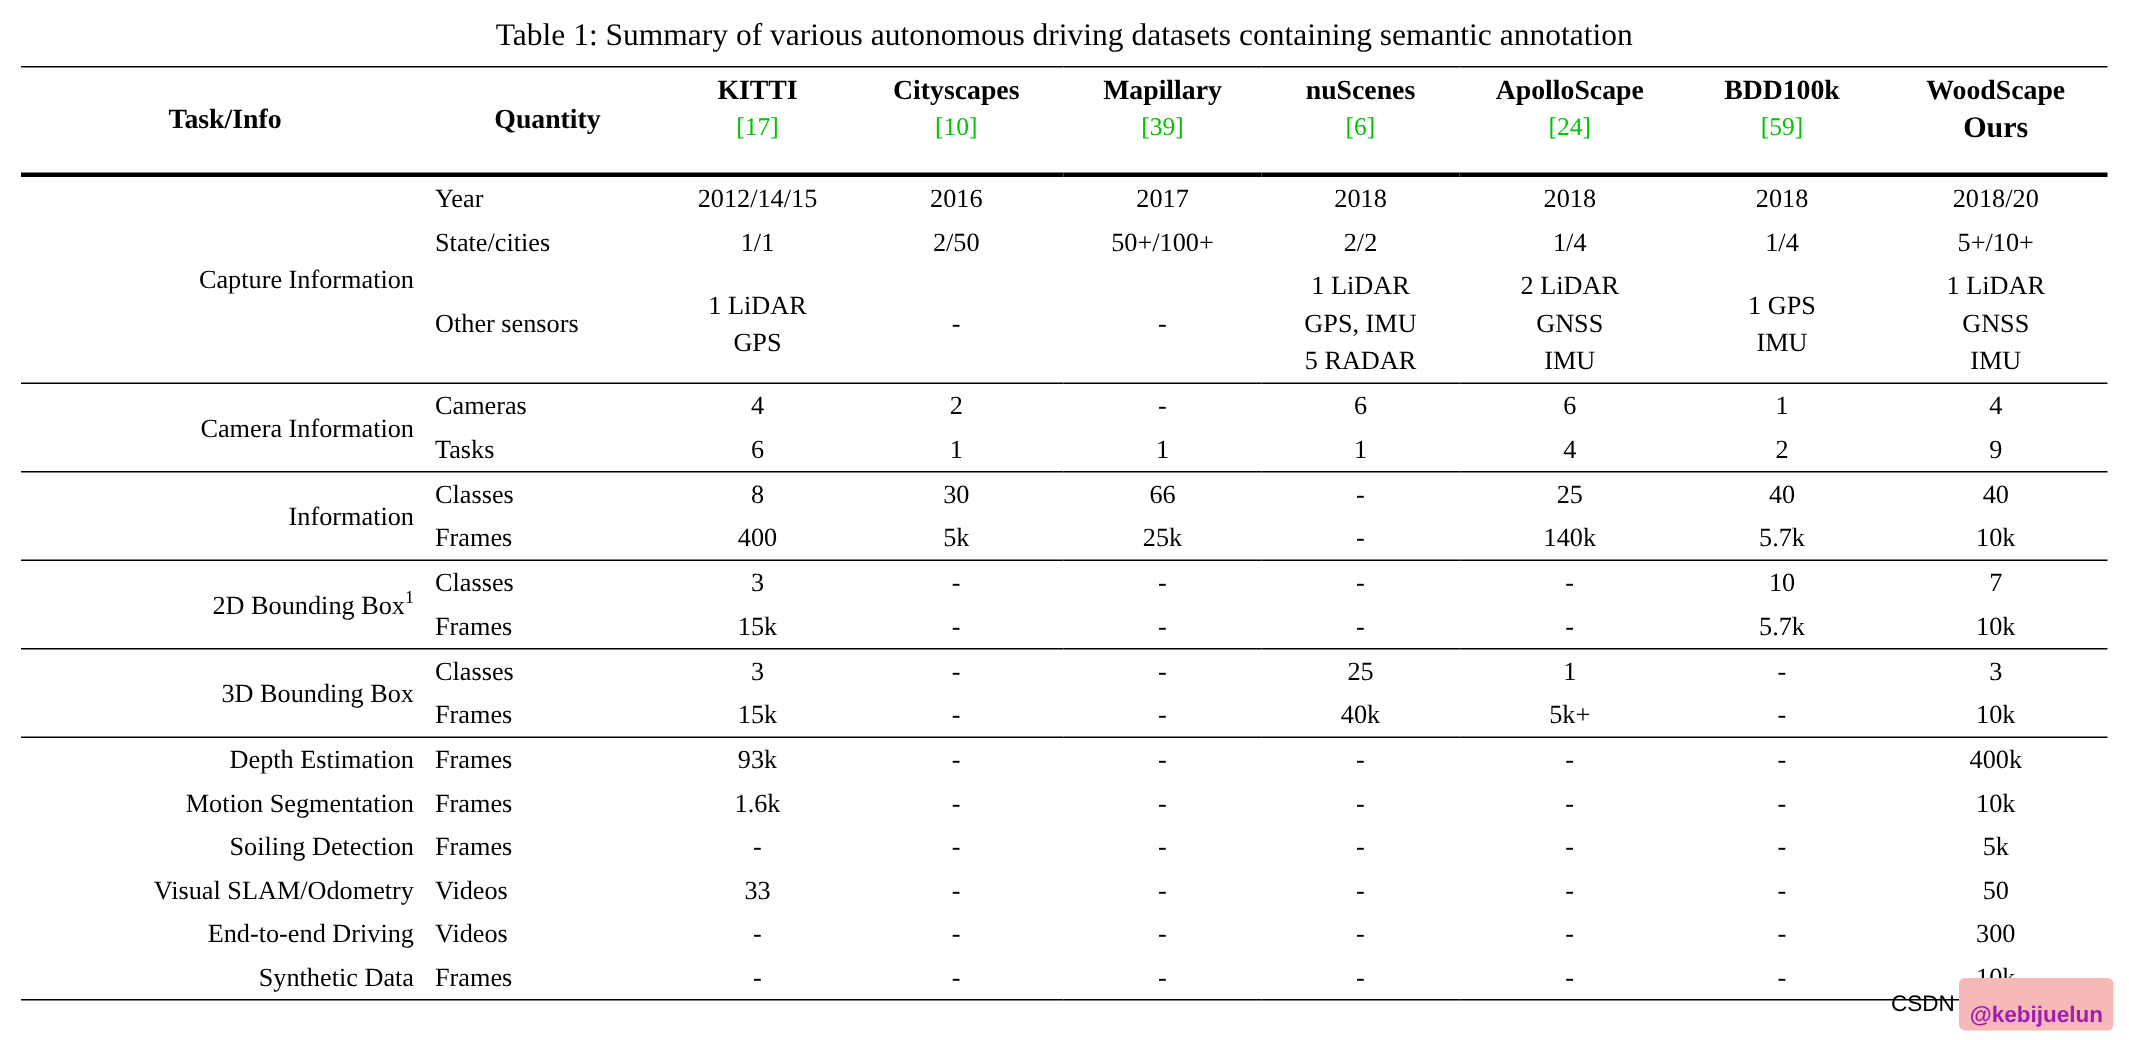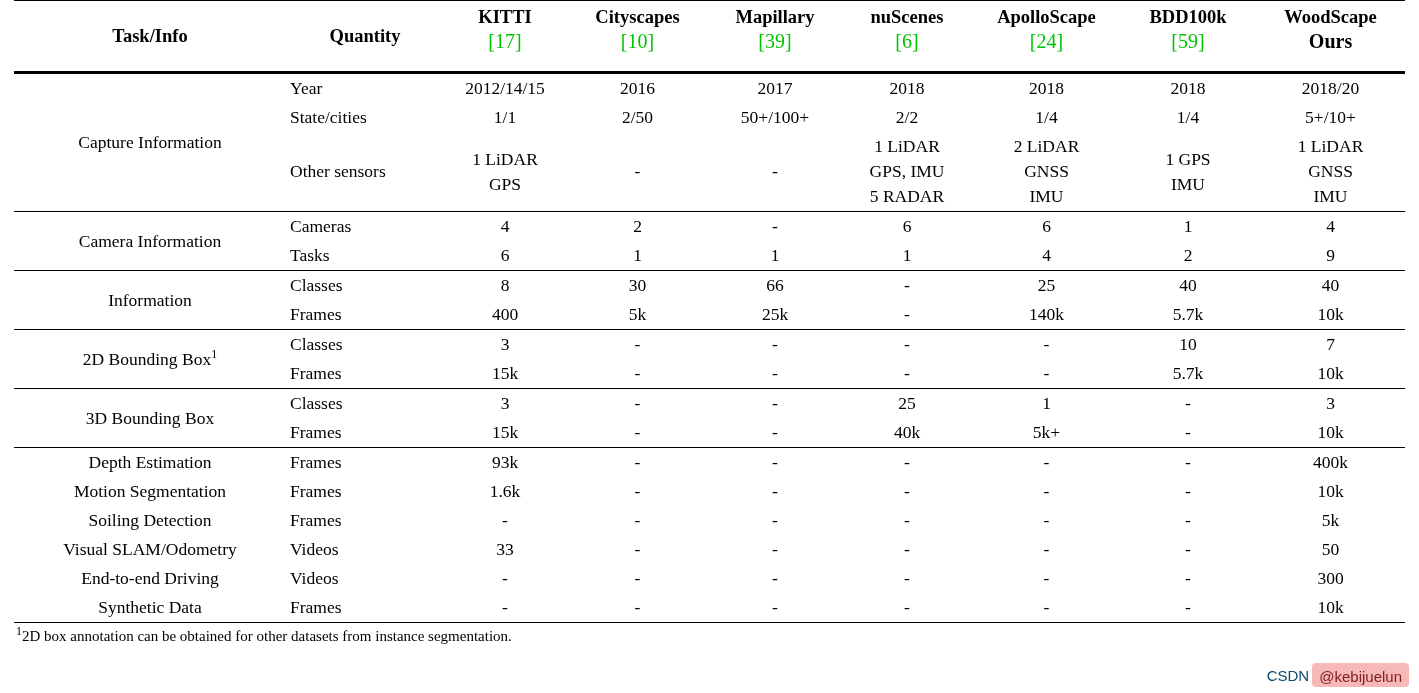--- a/index.html
+++ b/index.html
@@ -18,40 +18,41 @@
     border-collapse: collapse; table-layout: fixed;
     margin-left: 14px; width: 1391px;
     border-bottom: 1.6px solid #000;
   }
   thead { border-top: 1.6px solid #000; border-bottom: 3px solid #000; }
   tbody { border-top: 1.6px solid #000; }
   th, td { padding: 2px 6px; font-size: 17.5px; line-height: 25px; font-weight: normal; }
   .h-left { text-align: center; font-weight: bold; font-size: 18.5px; vertical-align: middle; padding-left: 10px; }
   .h-ds { text-align: center; padding: 4px 2px 18px 2px; vertical-align: middle; }
   .ds-name { font-weight: bold; font-size: 18.5px; line-height: 24px; }
-  .ds-cite { color: var(--cite-green, #00c400); font-size: 20px; line-height: 24px; cursor: pointer; }
+  .ds-cite { color: var(--cite-green, #00c400); font-size: 17px; line-height: 24px; cursor: pointer; }
   .ds-ours { font-weight: bold; font-size: 20px; line-height: 24px; }
-  .c-task { text-align: center; padding-left: 10px; vertical-align: middle; }
+  .c-task { text-align: right; padding-left: 10px; vertical-align: middle; }
   .c-qty  { text-align: left; padding-left: 8px; vertical-align: middle; }
   .c-val  { text-align: center; white-space: pre-line; vertical-align: middle; }
   sup { font-size: 12px; line-height: 0; }
   .footnote { font-size: 15px; margin: 5px 0 0 16px; }
   .watermark {
     position: absolute; right: 10px; bottom: 6px;
     font-family: "Liberation Sans", sans-serif; font-size: 15px;
     display: flex; align-items: center; gap: 3px;
   }
-  .wm-brand { color: #0c4a6e; }
-  .wm-handle { background: var(--wm-bg, #f7b8b8); color: #7f1d1d; padding: 5px 7px 2px 7px; border-radius: 4px; }
+  .wm-brand { color: #000000; }
+  .wm-handle { background: var(--wm-bg, #f7b8b8); color: #a21caf; padding: 16px 7px 2px 7px; border-radius: 4px; font-weight: bold; }
 </style>
 </head>
 <body>
 
 <div class="page">
 
+  <div class="title">Table 1: Summary of various autonomous driving datasets containing semantic annotation</div>
 
   <table id="datasets-table">
     <colgroup>
       <col style="width:268px">
         <col style="width:162px">
       <col style="width:122px">
         <col style="width:143px">
       <col style="width:132px">
         <col style="width:132px">
       <col style="width:147px">
@@ -288,20 +289,19 @@
           <td class="c-val">-</td>
           <td class="c-val">-</td>
           <td class="c-val">-</td>
           <td class="c-val">-</td>
           <td class="c-val">-</td>
           <td class="c-val">10k</td>
         </tr>
       </tbody>
     </table>
 
-  <div class="footnote"><sup>1</sup><span>2D box annotation can be obtained for other datasets from instance segmentation.</span></div>
 
   <div class="watermark">
     <span class="wm-brand">CSDN</span>
     <span class="wm-handle">@kebijuelun</span>
   </div>
 
 </div>
 
 </body></html>

